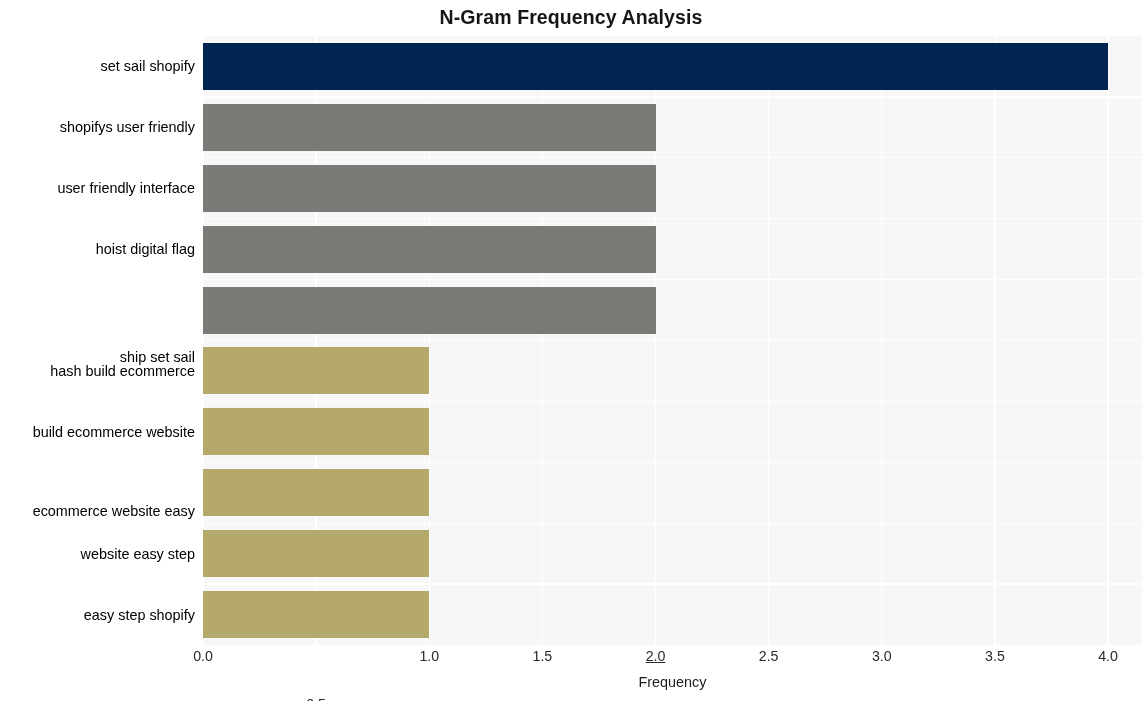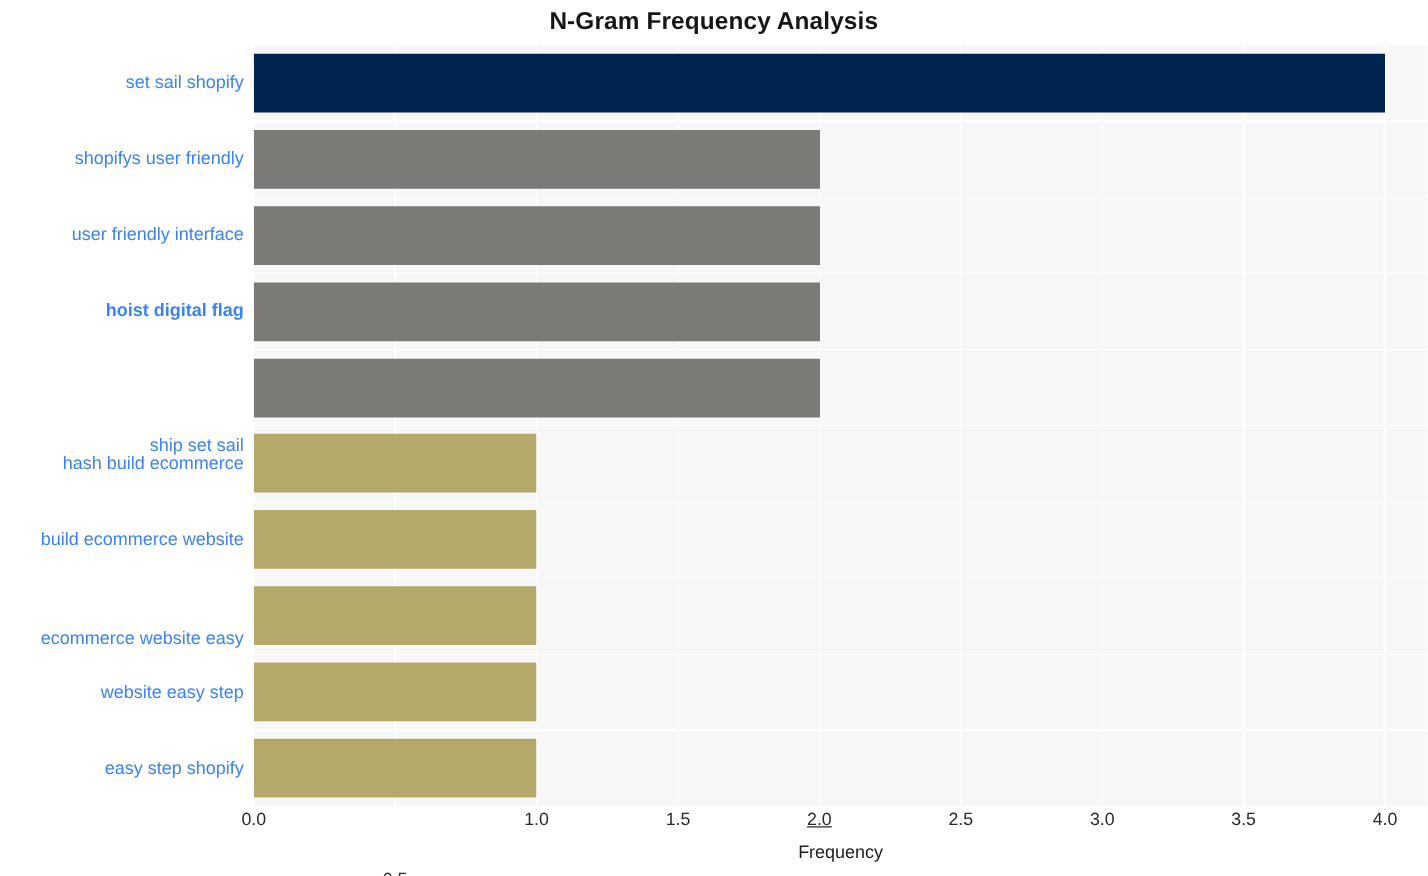--- a/index.html
+++ b/index.html
@@ -74,21 +74,21 @@
     top: 36px;
     width: 195px;
     height: 609px;
   }
   .ylabel {
     position: absolute;
     right: 0;
     width: 195px;
     text-align: right;
     font-size: 14.4px;
-    color: #3b82f6;
+    color: #000000;
     line-height: 16px;
     white-space: nowrap;
   }
 
   
   #x-labels {
     position: absolute;
     left: 203px;
     top: 648px;
     width: 939px;
@@ -117,21 +117,21 @@
 <body>
 
 <div id="figure">
 
   <div id="chart-title">N-Gram Frequency Analysis</div>
 
   <div id="y-labels">
       <div class="ylabel" style="top: 22.45px;">set sail shopify</div>
       <div class="ylabel" style="top: 83.35px;">shopifys user friendly</div>
       <div class="ylabel" style="top: 144.25px;">user friendly interface</div>
-      <div class="ylabel" style="top: 205.15px; font-weight: bold;">hoist digital flag</div>
+      <div class="ylabel" style="top: 205.15px;">hoist digital flag</div>
       <div class="ylabel" style="top: 266.05px; margin-top: 47px;">ship set sail</div>
       <div class="ylabel" style="top: 326.95px;">hash build ecommerce</div>
       <div class="ylabel" style="top: 387.85px; padding-left: 43px;">build ecommerce website</div>
       <div class="ylabel" style="top: 467px; padding-left: 16px;">ecommerce website easy</div>
       <div class="ylabel" style="top: 509.65px;">website easy step</div>
       <div class="ylabel" style="top: 570.55px;">easy step shopify</div>
     </div>
 
   <div id="plot-area">
     <div id="gridlines-v">

